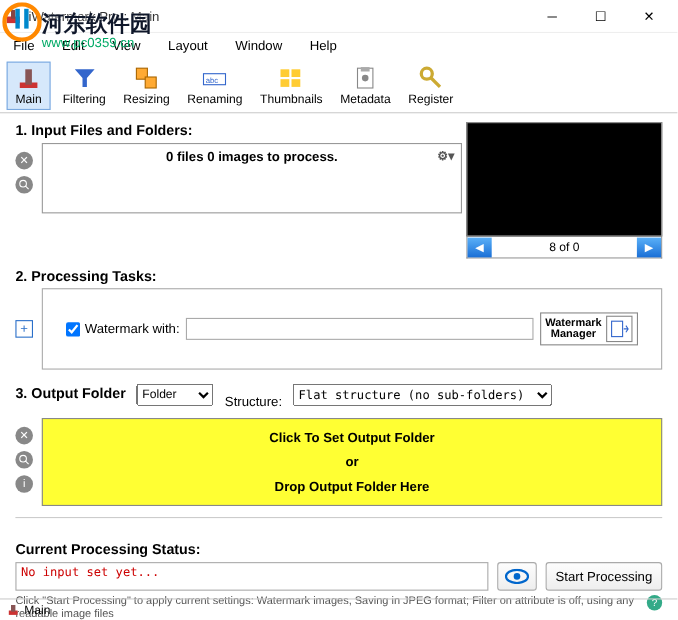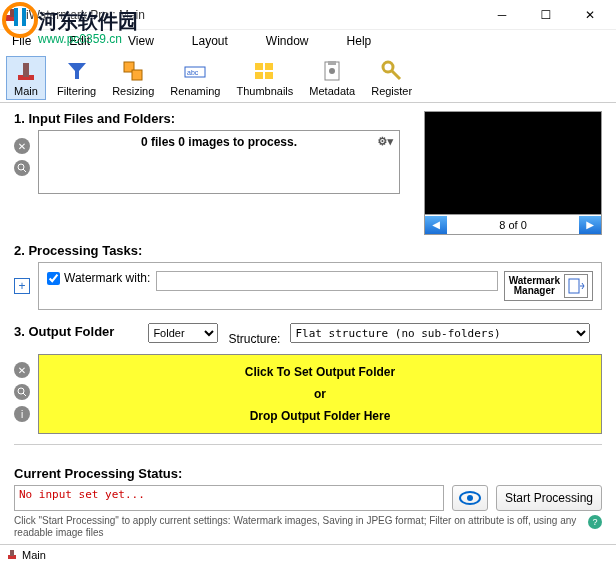--- a/index.html
+++ b/index.html
@@ -2,54 +2,54 @@
 <html><head>
 <meta charset="utf-8">
 <style>
 * { box-sizing: border-box; margin: 0; padding: 0; font-family: "Segoe UI", Tahoma, sans-serif; }
 body { width: 616px; height: 564px; background: #fff; position: relative; overflow: hidden; }
 .titlebar { height: 30px; display: flex; align-items: center; padding: 0 4px; background: #fff; border-bottom: 1px solid #eee; }
 .titlebar .icon { width: 16px; height: 16px; margin-right: 6px; }
 .titlebar .title { flex: 1; font-size: 12px; color: #333; }
 .winbtns { display: flex; }
 .winbtn { width: 44px; height: 28px; display: flex; align-items: center; justify-content: center; font-size: 12px; }
-.menubar { height: 22px; display: flex; align-items: center; padding: 0 4px; font-size: 12px; gap: 22px; position: relative; }
+.menubar { height: 22px; display: flex; align-items: center; padding: 0 4px; font-size: 12px; gap: 9px; position: relative; }
 .menuitem { padding: 2px 8px; }
 .watermark-logo { position: absolute; top: 2px; left: 2px; z-index: 10; pointer-events: none; }
 .watermark-text1 { position: absolute; top: 8px; left: 38px; color: #0f172a; font-weight: bold; font-size: 20px; z-index: 9; pointer-events: none; text-shadow: 0 0 2px #fff; }
 .watermark-text2 { position: absolute; top: 32px; left: 38px; color: #0a6; font-size: 12px; z-index: 9; pointer-events: none; }
 .toolbar { display: flex; padding: 4px 6px 2px; gap: 6px; border-bottom: 1px solid #ccc; }
 .tb-item { display: flex; flex-direction: column; align-items: center; padding: 2px 4px; font-size: 11px; min-width: 40px; border: 1px solid transparent; }
 .tb-item.active { border: 1px solid #7aa9e0; background: #d6e8fb; }
 .tb-icon { width: 24px; height: 24px; margin-bottom: 2px; }
 .content { padding: 8px 14px; }
-.section-row { display: flex; align-items: flex-start; gap: 24px; }
+.section-row { display: flex; align-items: flex-start; gap: 4px; }
 .section-label { font-weight: bold; font-size: 13px; margin-bottom: 4px; }
 .input-area { flex: 1; display: flex; gap: 8px; }
 .side-icons { display: flex; flex-direction: column; gap: 6px; padding-top: 8px; }
 .circ-btn { width: 16px; height: 16px; border-radius: 50%; background: #888; color: #fff; font-size: 10px; display: flex; align-items: center; justify-content: center; }
 .filesbox { flex: 1; height: 64px; border: 1px solid #999; background: #fff; padding: 4px; position: relative; font-size: 12px; font-weight: bold; display: flex; align-items: flex-start; justify-content: center; }
 .gear-dd { position: absolute; top: 4px; right: 6px; font-size: 11px; color: #555; }
 .preview { width: 178px; }
 .preview-img { width: 178px; height: 104px; background: #000; border: 1px solid #999; }
 .preview-nav { height: 20px; border: 1px solid #999; border-top: none; display: flex; align-items: center; }
 .navbtn { width: 22px; height: 18px; background: linear-gradient(#5ab0f8,#1a6fd6); display: flex; align-items: center; justify-content: center; color: #fff; font-size: 10px; }
 .navlabel { flex: 1; text-align: center; font-size: 11px; }
 .tasks { margin-top: 8px; }
-.tasksrow { display: flex; align-items: flex-start; border: 1px solid #aaa; padding: 8px; gap: 6px; }
+.tasksrow { display: flex; align-items: center; border: 1px solid #aaa; padding: 21px; gap: 6px; }
 .plusbtn { width: 16px; height: 16px; border: 1px solid #2a6fc9; color: #2a6fc9; font-size: 12px; display: flex; align-items: center; justify-content: center; margin-right: 4px; }
 .chk { display: flex; align-items: center; gap: 4px; font-size: 12px; }
 .txt { flex: 1; height: 20px; border: 1px solid #aaa; padding: 0 4px; font-size: 12px; }
 .wm-mgr { display: flex; align-items: center; gap: 4px; padding: 2px 4px; border: 1px solid #888; }
 .wm-mgr-label { font-size: 10px; font-weight: bold; text-align: center; line-height: 1; }
 .wm-mgr-icon { width: 24px; height: 24px; border: 1px solid #888; display: flex; align-items: center; justify-content: center; }
 .outrow { display: flex; align-items: center; gap: 10px; margin-top: 10px; font-size: 13px; }
 .outrow select { font-size: 11px; height: 20px; }
-.sel-folder { width: 70px; margin-left: 24px; }
-.sel-struct { width: 300px; font-family: monospace; }
+.sel-folder { width: 70px; }
+.sel-struct { width: 236px; font-family: monospace; }
 .struct-label { font-size: 12px; margin-top: 12px; }
 .yellowbox { background: #ffff33; border: 1px solid #888; flex: 1; height: 80px; display: flex; flex-direction: column; align-items: center; justify-content: center; font-size: 12px; font-weight: bold; gap: 8px; }
 .outwrap { display: flex; gap: 8px; margin-top: 8px; margin-bottom: 6px; }
 .divider { height: 10px; border-top: 1px solid #ccc; margin-top: 10px; }
 .status-area { padding: 4px 14px; }
 .status-label { font-weight: bold; font-size: 13px; }
 .status-row { display: flex; align-items: center; gap: 8px; margin-top: 4px; }
 .status-box { flex: 1; border: 1px solid #aaa; height: 26px; padding: 2px 4px; font-family: monospace; font-size: 11px; color: #c00; }
 .eyebtn { width: 36px; height: 26px; border: 1px solid #aaa; border-radius: 3px; display: flex; align-items: center; justify-content: center; background: linear-gradient(#fdfdfd,#eee); }
 .startbtn { height: 26px; border: 1px solid #aaa; border-radius: 3px; padding: 0 8px; font-size: 12px; background: linear-gradient(#fdfdfd,#eee); }

